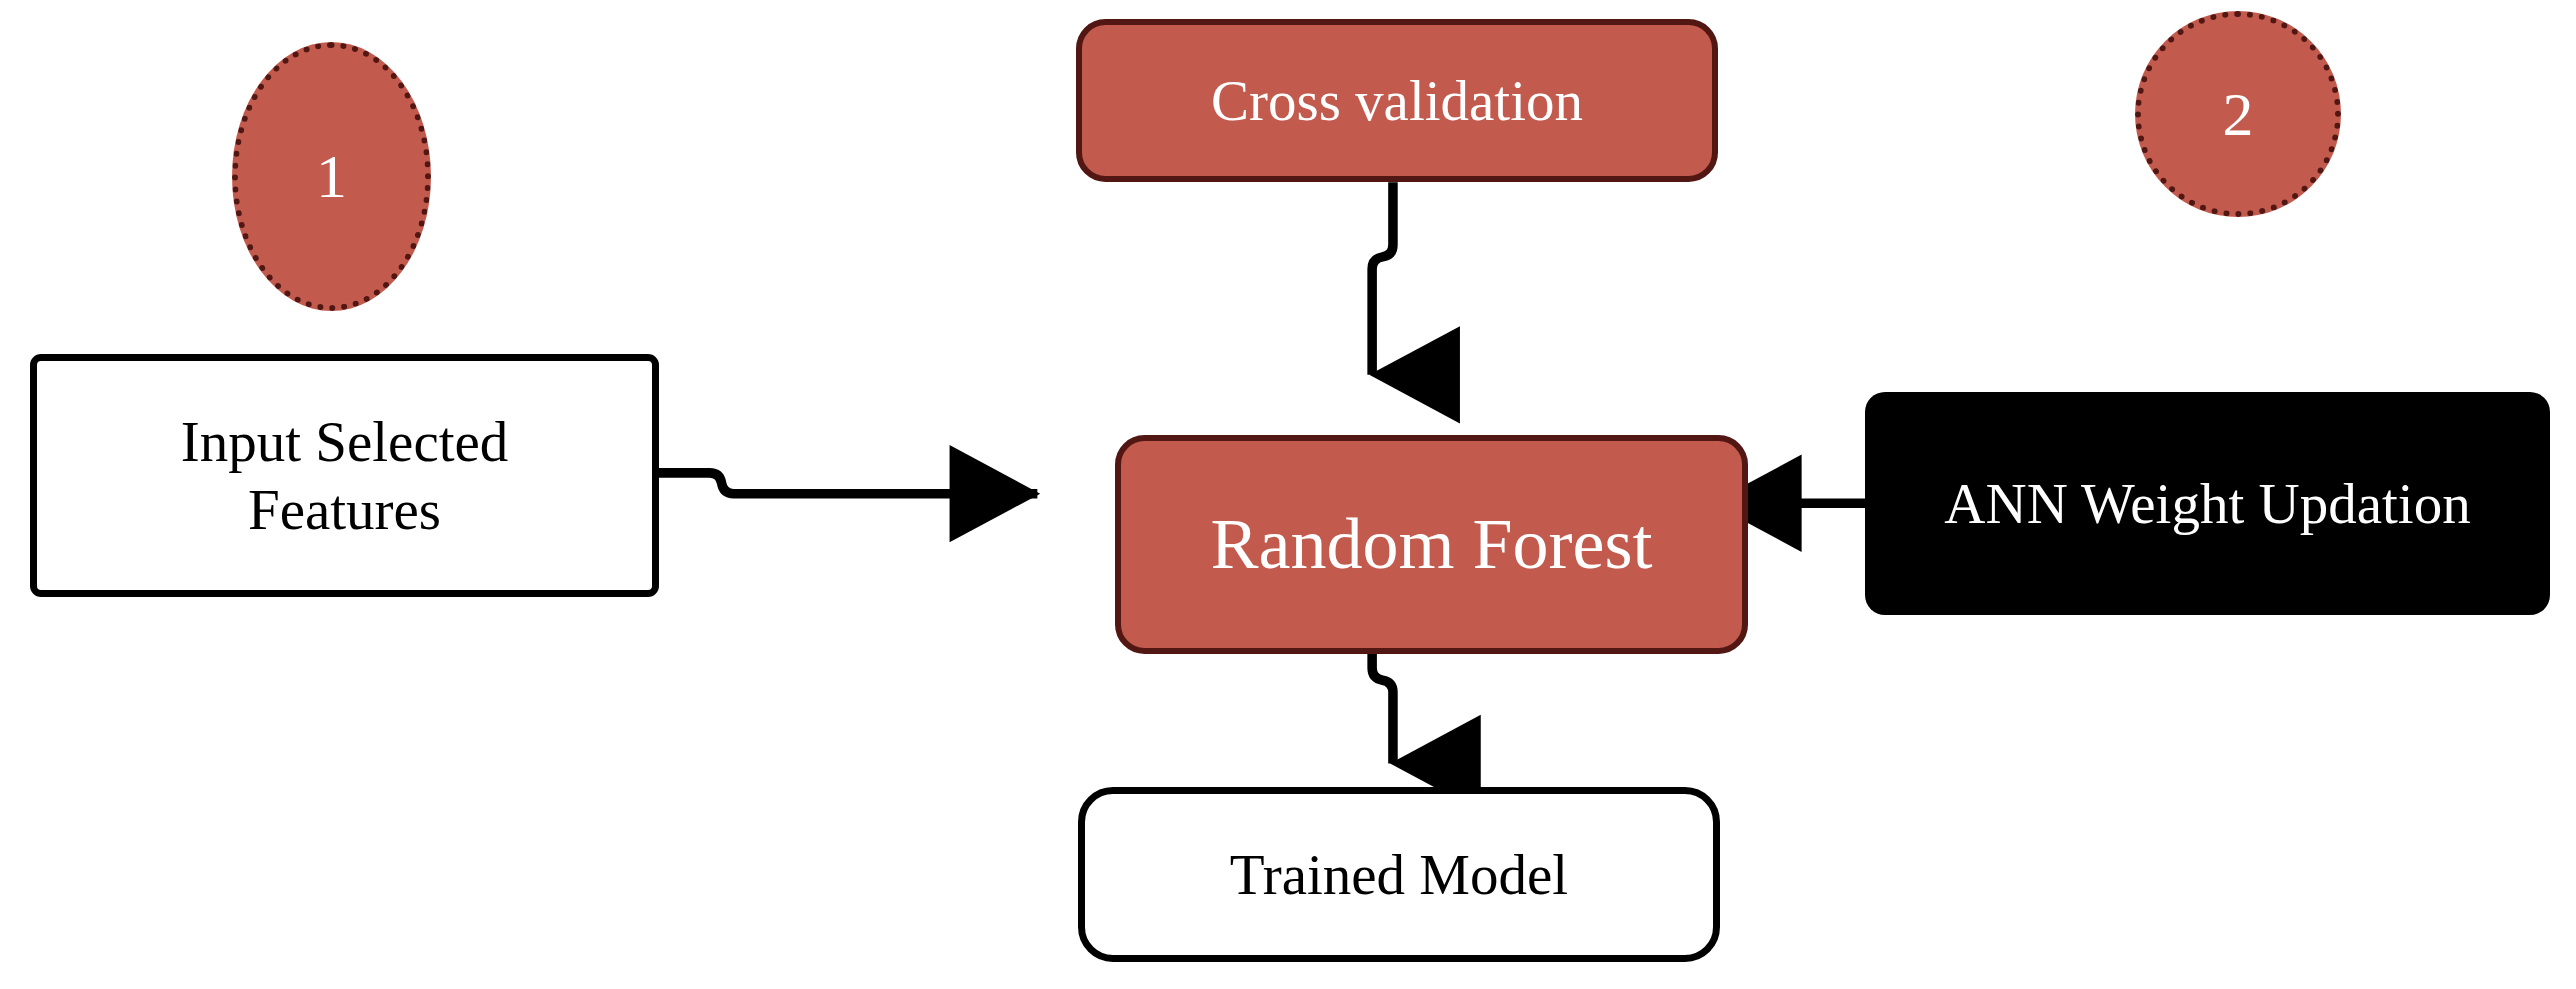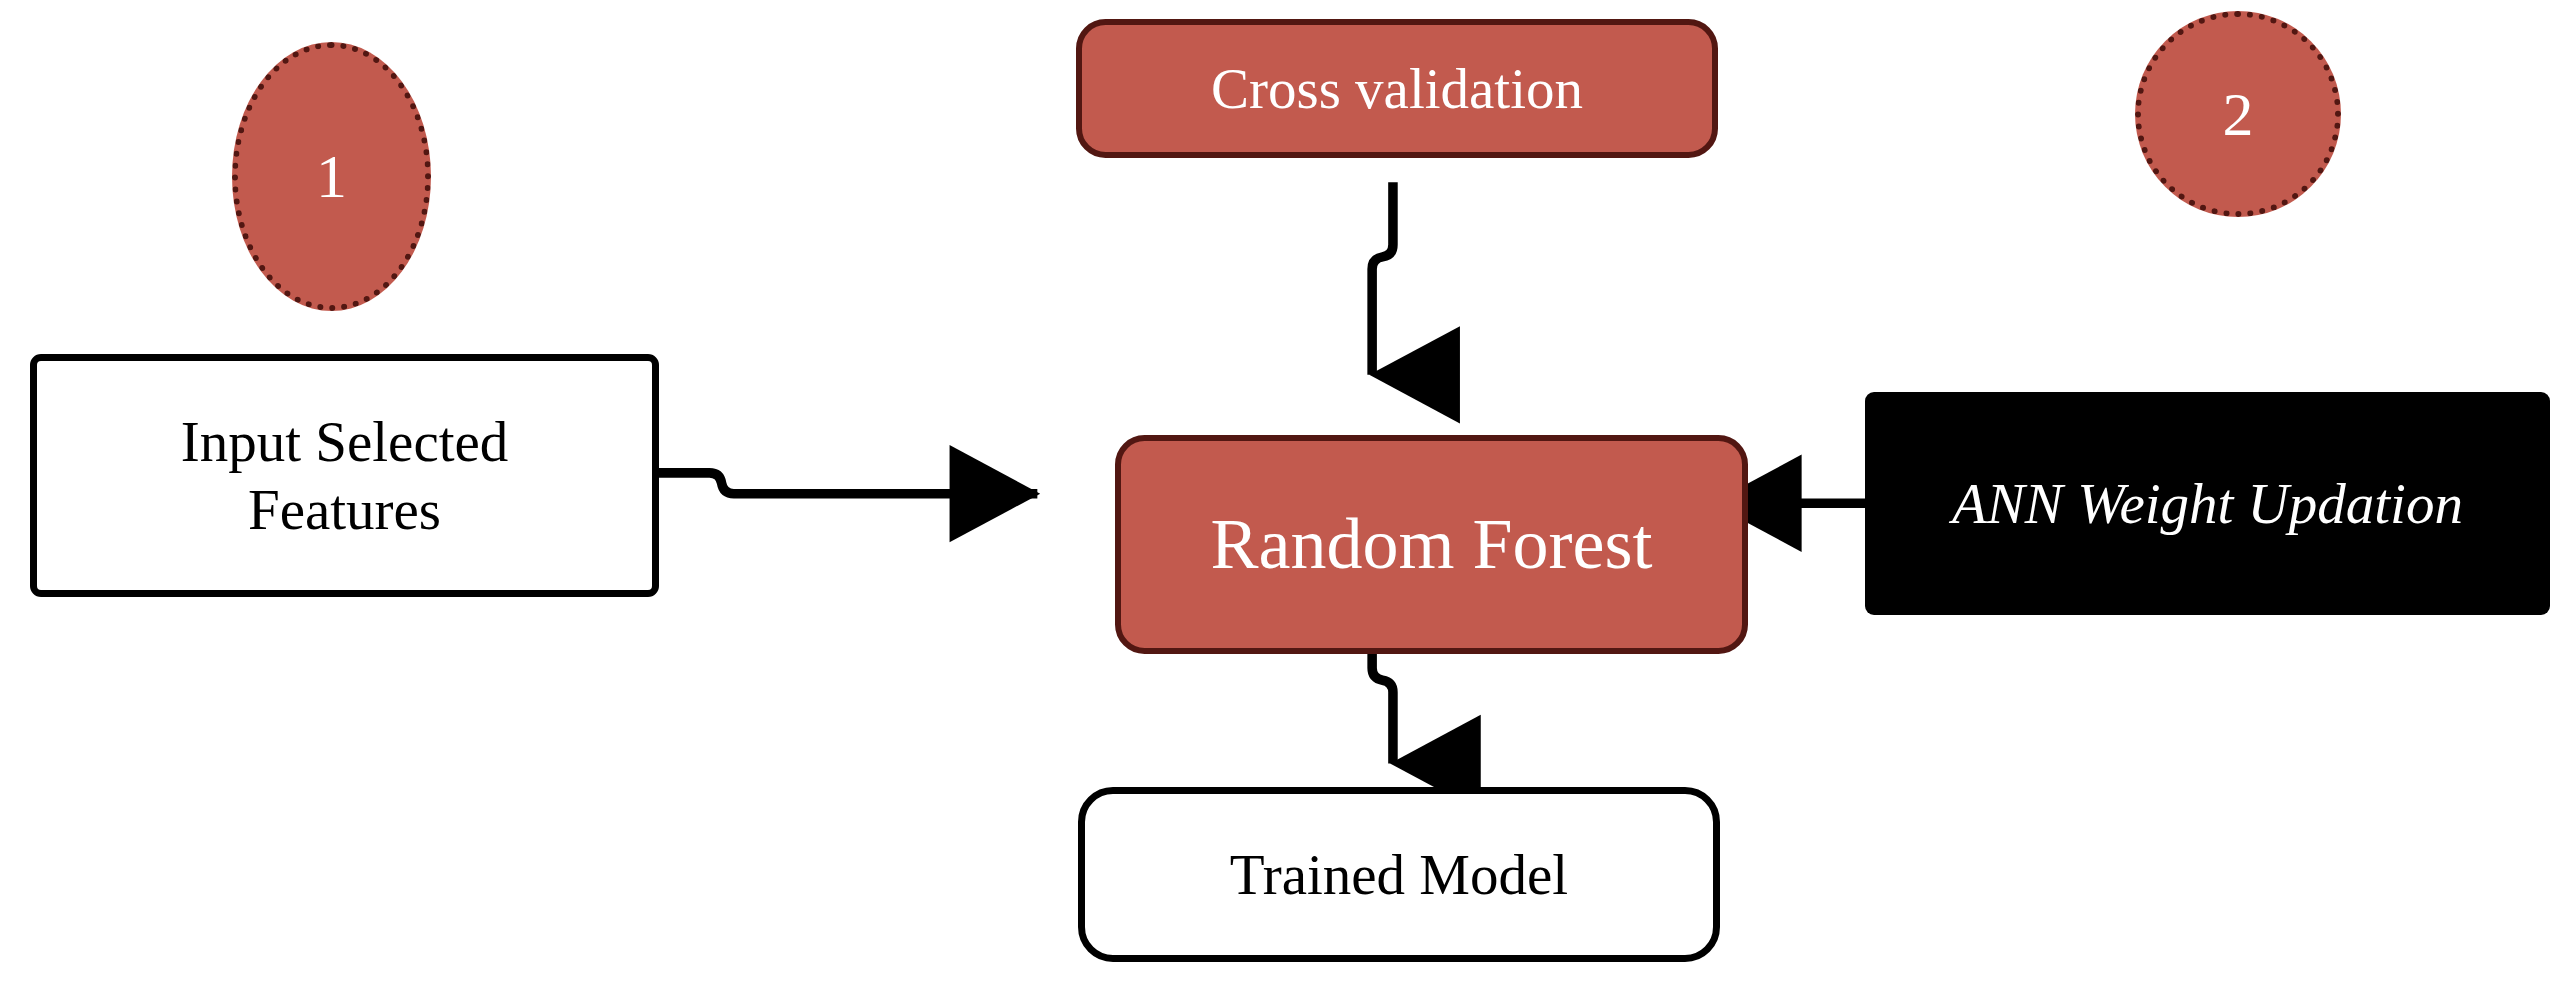--- a/index.html
+++ b/index.html
@@ -59,43 +59,42 @@
     background: #ffffff;
     border: 7px solid #000000;
     border-radius: 35px;
     color: #000000;
   }
 
   
   .box-black {
     background: #000000;
     border: 0;
-    border-radius: 9px;
+    border-radius: 20px;
     color: #ffffff;
-    font-style: italic;
   }
 
   
   .badge {
     position: absolute;
     background: #c25a4e;
     border: 6px dotted #521712;
     border-radius: 50%;
     color: #ffffff;
     display: flex;
     align-items: center;
     justify-content: center;
     box-sizing: border-box;
   }
 
   
   #badge-one   { left: 232px;  top: 42px;  width: 199px; height: 269px; font-size: 62px; }
   #badge-two   { left: 2135px; top: 11.3px;  width: 206px; height: 206px; font-size: 62px; }
 
-  #node-cross-validation { left: 1076px; top: 19px;  width: 642px; height: 139px; font-size: 57px; }
+  #node-cross-validation { left: 1076px; top: 19px;  width: 642px; height: 163px; font-size: 57px; }
   #node-input-features   { left: 30px;   top: 354px; width: 629px; height: 243px; font-size: 57px; border-radius: 11px; }
   #node-random-forest    { left: 1115px; top: 395px; width: 633px; height: 219px; font-size: 72px; margin-top: 40px; }
   #node-ann-weight       { left: 1865px; top: 392px; width: 685px; height: 223px; font-size: 57px; }
   #node-trained-model    { left: 1078px; top: 787px; width: 642px; height: 175px; font-size: 57px; }
 </style>
 </head>
 <body>
 
 <div id="canvas">
 

